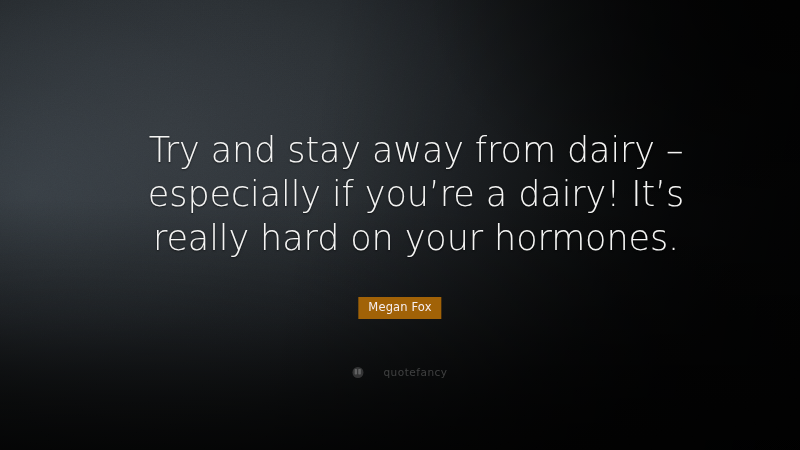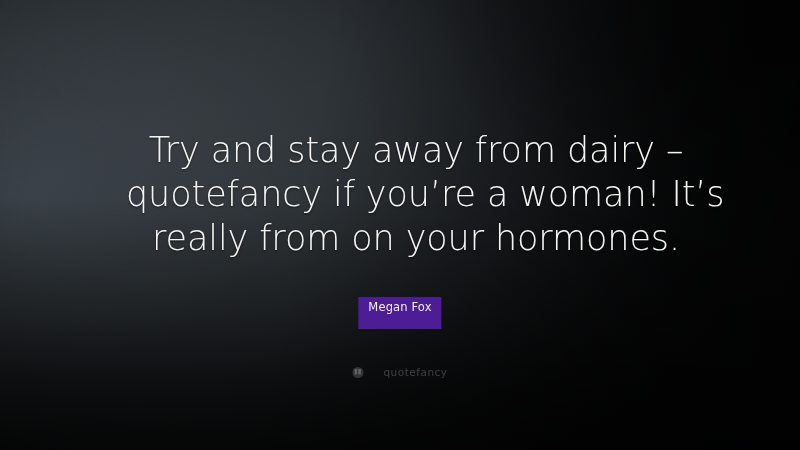--- a/index.html
+++ b/index.html
@@ -104,28 +104,28 @@
     white-space: pre;
     text-shadow: 0 1px 2px rgba(0,0,0,0.55);
   }
 
   
   .author-badge {
     position: absolute;
     left: 50%;
     top: 297px;
     transform: translateX(-50%);
-    background: #4c1d95;
+    background: #a16207;
     color: #f6eef1;
     font-family: "DejaVu Sans", sans-serif;
     font-size: 11.5px;
     font-weight: 400;
     letter-spacing: 0.15px;
     line-height: 20px;
-    height: 32px;
+    height: 22px;
     padding: 0 10px;
     white-space: nowrap;
   }
 
   
   .watermark {
     position: absolute;
     left: 50%;
     top: 366px;
     transform: translateX(-50%);
@@ -169,22 +169,22 @@
   <svg class="bg-noise" width="800" height="450" xmlns="http://www.w3.org/2000/svg">
     <filter id="grain">
       <feTurbulence type="fractalNoise" baseFrequency="0.85" numOctaves="3" stitchTiles="stitch"></feTurbulence>
       <feColorMatrix type="saturate" values="0"></feColorMatrix>
     </filter>
     <rect width="800" height="450" filter="url(#grain)" opacity="0.30"></rect>
   </svg>
 
   <div class="quote-block">
     <div class="quote-line">Try and stay away from dairy –</div>
-    <div class="quote-line">quotefancy if you’re a woman! It’s</div>
-    <div class="quote-line">really from on your hormones.</div>
+    <div class="quote-line">especially if you’re a dairy! It’s</div>
+    <div class="quote-line">really hard on your hormones.</div>
   </div>
 
   <div class="author-badge">Megan Fox</div>
 
   <div class="watermark">
     <span class="watermark-icon">
       <svg width="7" height="6" viewBox="0 0 7 6" xmlns="http://www.w3.org/2000/svg" aria-hidden="true">
         <rect x="0" y="0" width="2.6" height="5.4" rx="0.7" fill="#d8d8d8"></rect>
         <rect x="3.8" y="0" width="2.6" height="5.4" rx="0.7" fill="#d8d8d8"></rect>
       </svg>

